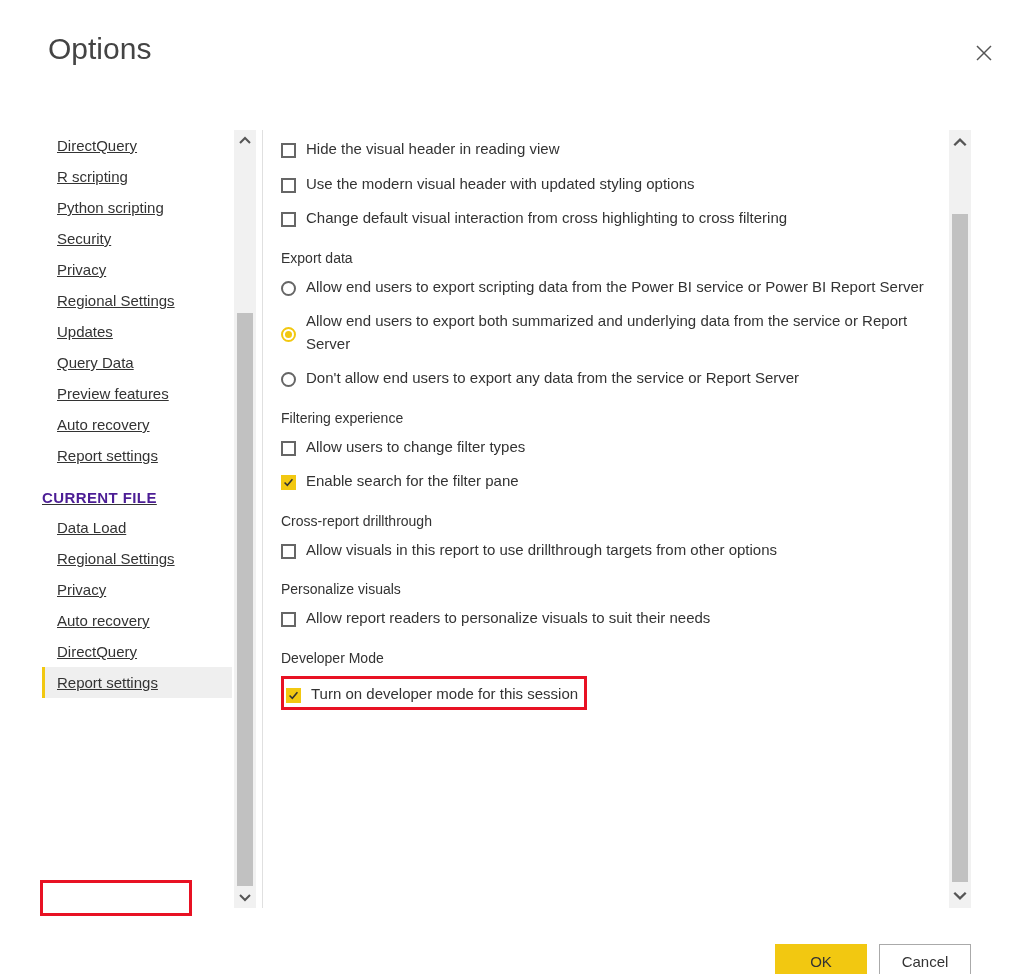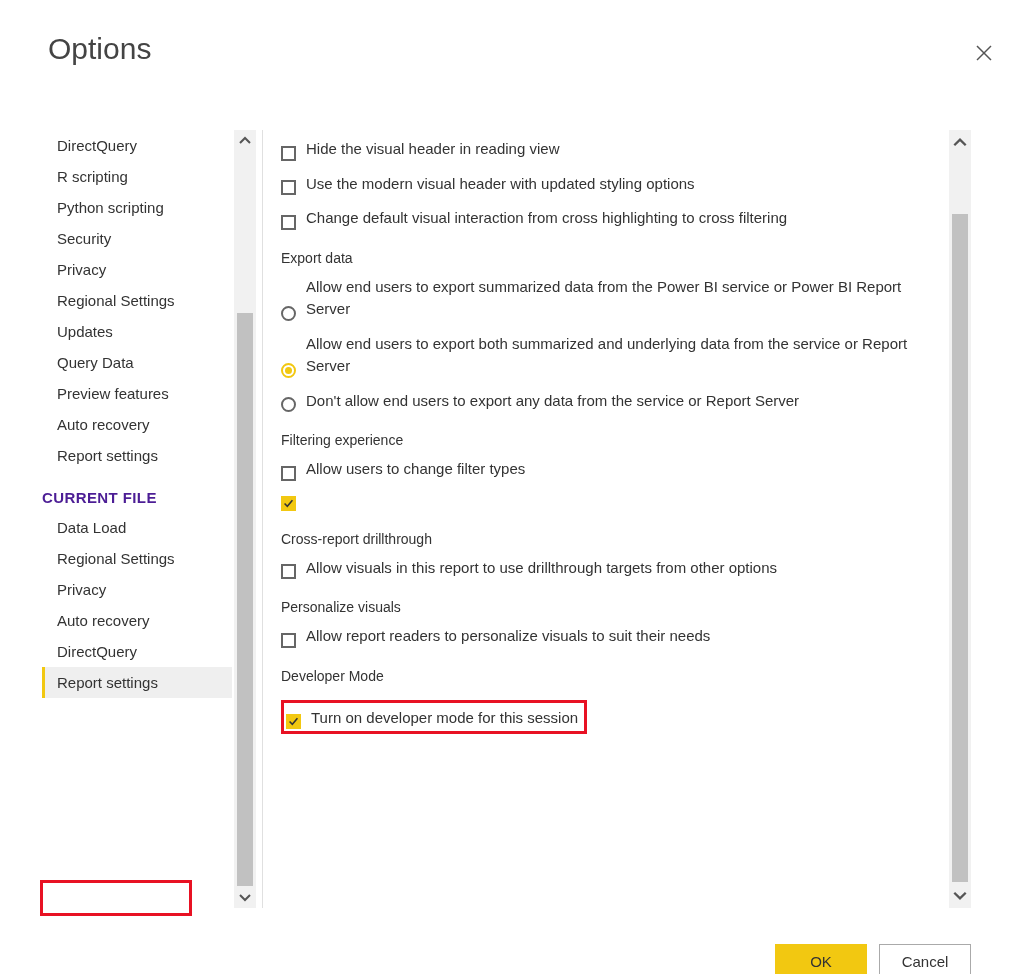--- a/index.html
+++ b/index.html
@@ -45,20 +45,21 @@
     display: flex;
     flex-direction: column;
   }
   .sidebar-scroll {
     display: flex;
     flex: 1;
   }
   .sidebar-items {
     flex: 1;
     padding-right: 2px;
+    text-decoration: underline;
   }
   .sidebar-item {
     padding: 7px 12px;
     color: #333;
     cursor: pointer;
     font-size: 15px;
     border-left: 3px solid transparent;
   }
   .sidebar-item.selected {
     background: #EFEFEF;
@@ -108,21 +109,21 @@
   .main-wrap {
     flex: 1;
     display: flex;
   }
   .main-content {
     flex: 1;
     padding-right: 6px;
   }
   .option-row {
     display: flex;
-    align-items: flex-end;
+    align-items: center;
     margin: 8px 0 12px 0;
   }
   .checkbox, .radio {
     width: 15px;
     height: 15px;
     border: 2px solid #666;
     flex-shrink: 0;
     margin-top: 3px;
     margin-right: 10px;
     display: flex;
@@ -166,21 +167,20 @@
   .highlight-box-side {
     position: absolute;
     border: 3px solid #E81123;
     z-index: 10;
     pointer-events: none;
   }
   .highlight-box-main {
     border: 3px solid #E81123;
     padding: 4px 6px 2px 2px;
     display: inline-flex;
-    margin-top: 6px;
   }
   
   .main-scrollbar {
     width: 22px;
     position: relative;
     background: #F1F1F1;
     display: flex;
     flex-direction: column;
     align-items: center;
   }
@@ -305,21 +305,21 @@
           <div class="option-label">Use the modern visual header with updated styling options</div>
         </div>
         <div class="option-row">
           <div class="checkbox"></div>
           <div class="option-label">Change default visual interaction from cross highlighting to cross filtering</div>
         </div>
 
         <div class="section-heading">Export data</div>
         <div class="option-row">
           <div class="radio"></div>
-          <div class="option-label">Allow end users to export summarized data from the Power BI service or Power BI Report Server</div>
+          <div class="option-label">Allow end users to export scripting data from the Power BI service or Power BI Report Server</div>
         </div>
         <div class="option-row">
           <div class="radio selected"></div>
           <div class="option-label">Allow end users to export both summarized and underlying data from the service or Report Server</div>
         </div>
         <div class="option-row">
           <div class="radio"></div>
           <div class="option-label">Don't allow end users to export any data from the service or Report Server</div>
         </div>
 
@@ -327,20 +327,21 @@
         <div class="option-row">
           <div class="checkbox"></div>
           <div class="option-label">Allow users to change filter types</div>
         </div>
         <div class="option-row">
           <div class="checkbox checked">
             <svg viewBox="0 0 14 14">
                 <polyline points="2,7 5.5,10.5 12,3" stroke="#333" stroke-width="2" fill="none"></polyline>
               </svg>
           </div>
+          <div class="option-label">Enable search for the filter pane</div>
         </div>
 
         <div class="section-heading">Cross-report drillthrough</div>
         <div class="option-row">
           <div class="checkbox"></div>
           <div class="option-label">Allow visuals in this report to use drillthrough targets from other options</div>
         </div>
 
         <div class="section-heading">Personalize visuals</div>
         <div class="option-row">

